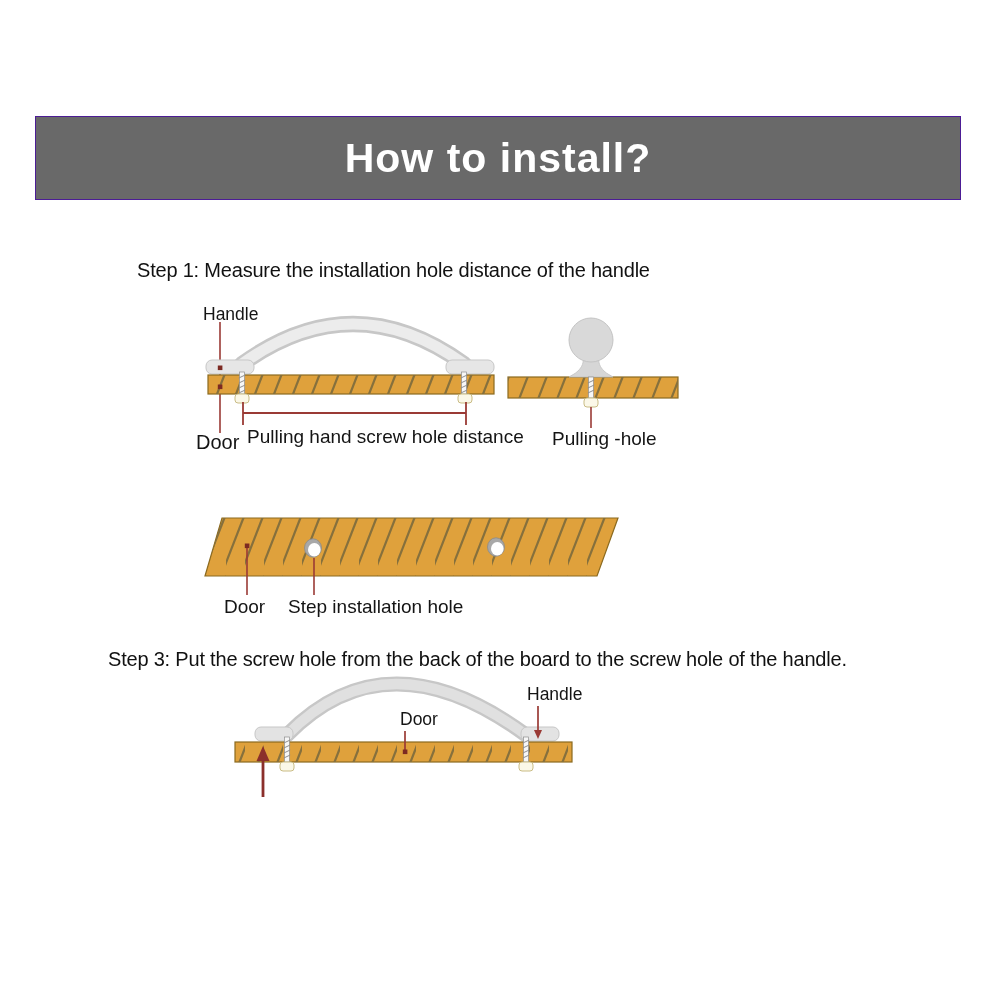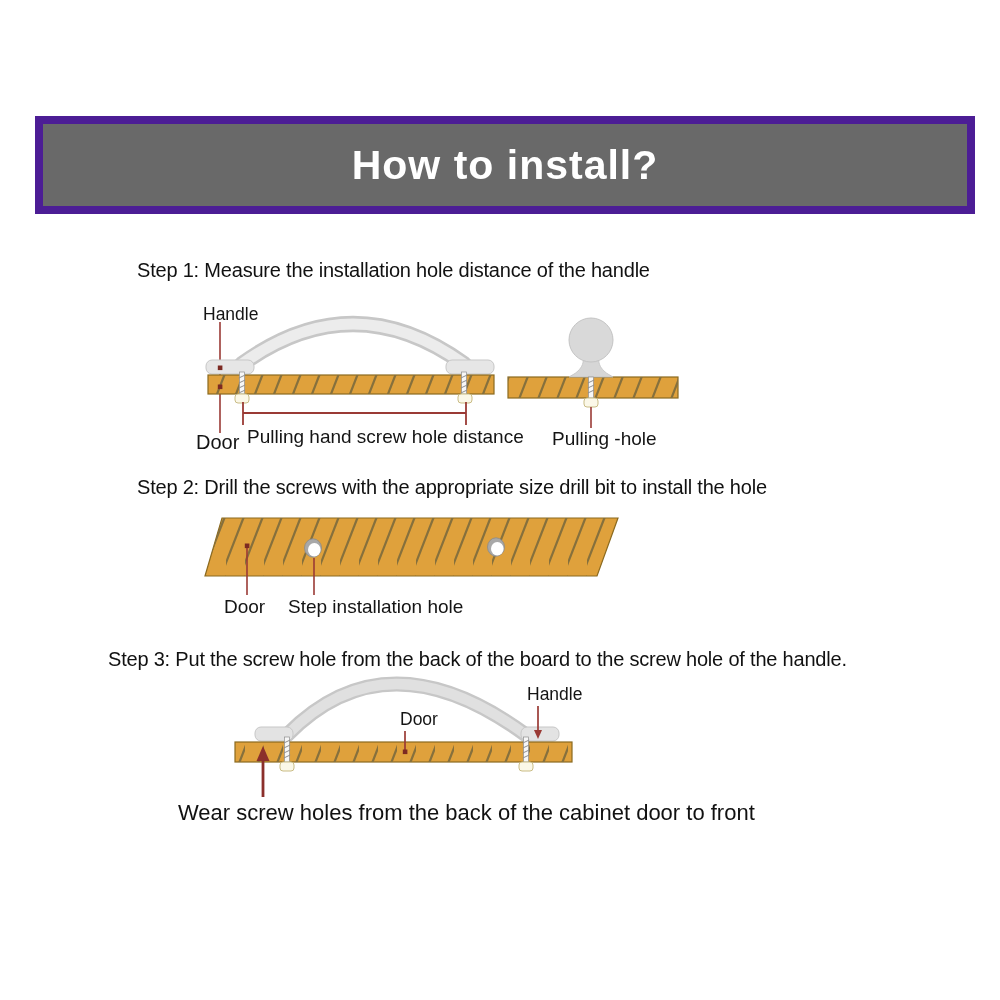--- a/index.html
+++ b/index.html
@@ -4,21 +4,21 @@
 <style>
   html,body{margin:0;padding:0;background:#ffffff;}
   .canvas{
     position:relative;width:1000px;height:1000px;background:#ffffff;
     font-family:"Liberation Sans","DejaVu Sans",sans-serif;color:#141414;
     overflow:hidden;
   }
   .abs{position:absolute;white-space:nowrap;}
   .banner{
     position:absolute;left:35px;top:116px;width:924px;height:82px;
-    background:#696969;border:8px solid #4c1d95;
+    background:#696969;border:1px solid #4c1d95;
     display:flex;align-items:center;justify-content:center;
   }
   .banner-title{
     color:#ffffff;font-size:41px;font-weight:bold;letter-spacing:1px;
   }
   .heading{font-size:20px;color:#111111;letter-spacing:-0.2px;}
   .lbl{font-size:19px;color:#141414;}
   .lbl-sm{font-size:17.5px;color:#141414;margin-left:16px;}
   .lbl-lg{font-size:20px;color:#141414;}
   .caption{font-size:22px;color:#111111;}
@@ -100,21 +100,20 @@
       <rect x="434" y="100" width="14" height="9" rx="3" fill="#fbf8e8" stroke="#c9bc85" stroke-width="1"></rect>
       <line x1="441" y1="109" x2="441" y2="130" stroke="#9a3a35" stroke-width="1.6"></line>
     </g>
   </svg>
 
   <div class="abs lbl-sm" style="left:187px;top:304px;">Handle</div>
   <div class="abs lbl-lg" style="left:196px;top:431px;">Door</div>
   <div class="abs lbl" style="left:247px;top:426px;">Pulling hand screw hole distance</div>
   <div class="abs lbl" style="left:552px;top:428px;">Pulling -hole</div>
 
-  <div class="abs heading" style="left:137px;top:476px;">Step 2: Drill the screws with the appropriate size drill bit to install the hole</div>
 
   <svg style="left:150px;top:505px;" width="550" height="120" viewBox="0 0 550 120">
     <defs>
       <pattern id="h2" patternUnits="userSpaceOnUse" width="19" height="64">
         <line x1="-4" y1="68" x2="24" y2="-4" stroke="#86703c" stroke-width="2.2"></line>
       </pattern>
     </defs>
 
     <g>
       <polygon points="72,13 468,13 447,71 55,71" fill="#dfa13c" stroke="#8b6a1f" stroke-width="1.2"></polygon>
@@ -189,15 +188,14 @@
       <rect x="252.8" y="74.5" width="4.6" height="4.6" fill="#7c2a22"></rect>
     </g>
     <g>
       <line x1="113" y1="122" x2="113" y2="84" stroke="#8b2f2b" stroke-width="2.8"></line>
       <polygon points="106.5,86 119.5,86 113,71" fill="#8b2f2b"></polygon>
     </g>
   </svg>
 
   <div class="abs lbl-sm" style="left:511px;top:684px;">Handle</div>
   <div class="abs lbl-sm" style="left:384px;top:709px;">Door</div>
-  <div class="abs caption" style="left:178px;top:800px;">Wear screw holes from the back of the cabinet door to front</div>
 
 </div>
 
 </body></html>

